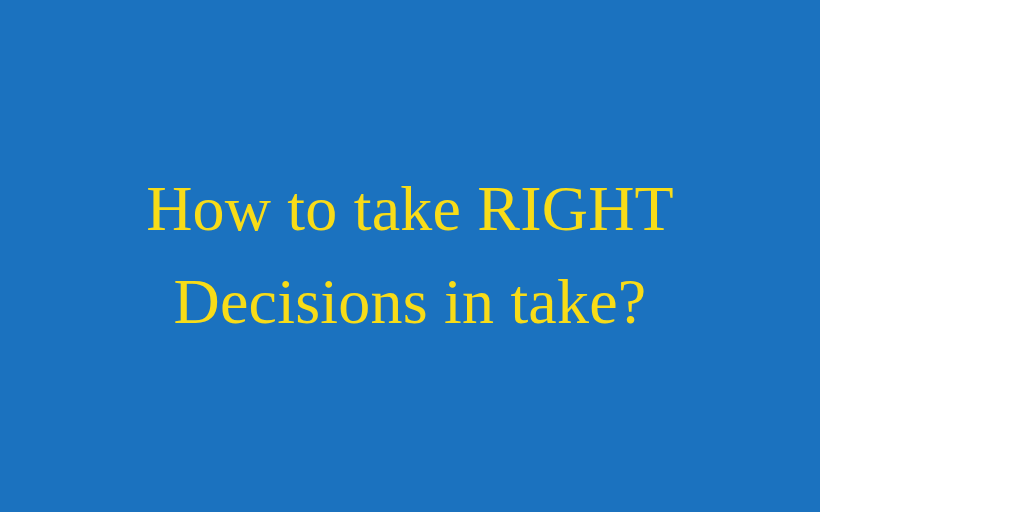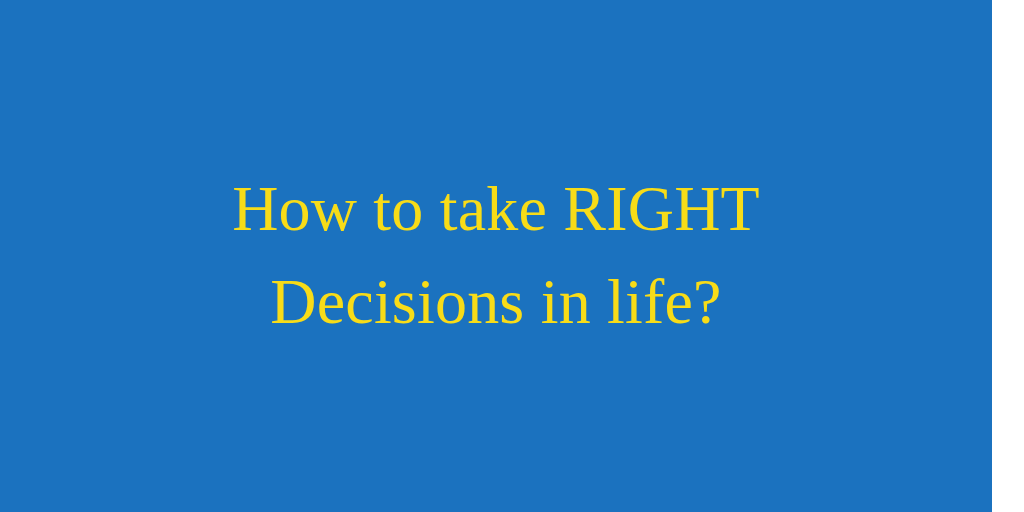--- a/index.html
+++ b/index.html
@@ -10,21 +10,21 @@
 
   body {
     width: 1024px;
     height: 512px;
     overflow: hidden;
     font-family: "Liberation Serif", "DejaVu Serif", serif;
   }
 
   #slide-canvas {
     position: relative;
-    width: 992px;
+    width: 820px;
     height: 512px;
     background: #1B72BF;
     display: flex;
     align-items: center;
     justify-content: center;
     box-sizing: border-box;
   }
 
   #title-block {
     width: 100%;
@@ -48,17 +48,17 @@
 </style>
 </head>
 <body>
 
 <div id="slide-canvas" style="background: rgb(27, 114, 191);">
 
   <div id="title-block" style="text-align: center;">
 
     <span class="title-line" style="color: rgb(248, 220, 24);">How to take RIGHT</span>
 
-    <span class="title-line" style="color: rgb(248, 220, 24);">Decisions in life?</span>
+    <span class="title-line" style="color: rgb(248, 220, 24);">Decisions in take?</span>
 
   </div>
 
 </div>
 
 </body></html>

